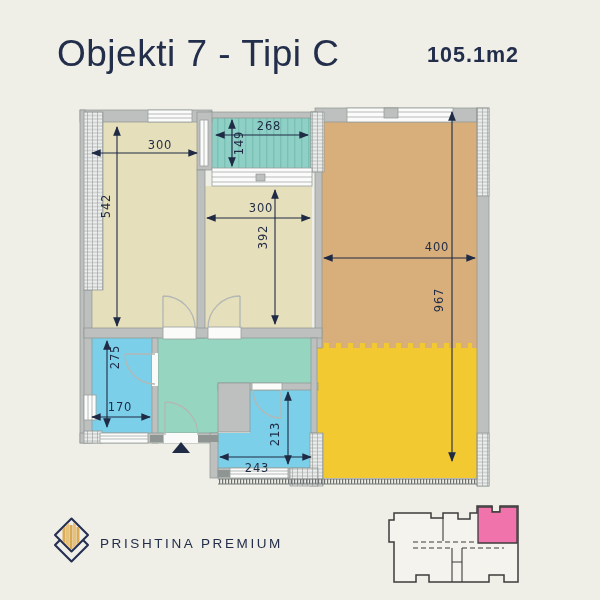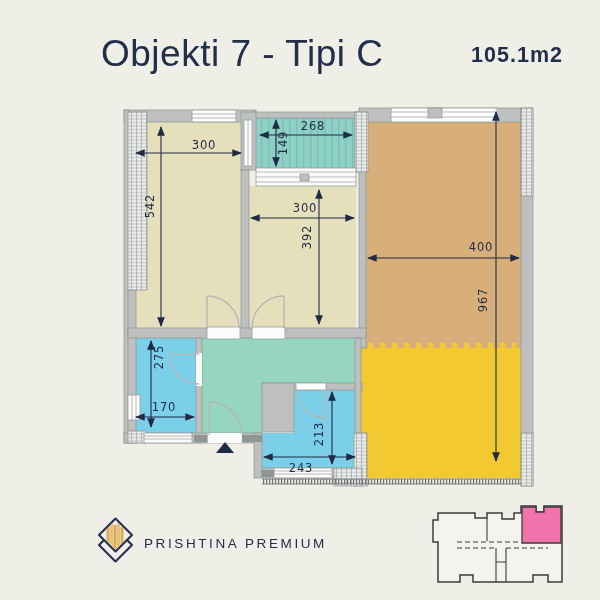--- a/index.html
+++ b/index.html
@@ -1,17 +1,17 @@
 <!DOCTYPE html>
 <html><head>
 <meta charset="utf-8">
 <style>
   html,body{margin:0;padding:0;background:#efeee7;}
   .canvas{position:relative;width:519px;height:600px;background:#fde047;overflow:hidden;
-          font-family:"Liberation Sans",sans-serif;margin-left:44px;}
+          font-family:"Liberation Sans",sans-serif;}
   svg{display:block;}
   .title{font-family:"Liberation Sans",sans-serif;font-size:37px;font-weight:400;
          letter-spacing:.5px;fill:#232e4b;}
   .area{font-family:"Liberation Sans",sans-serif;font-size:21.5px;font-weight:700;
         letter-spacing:1px;fill:#232e4b;}
   .brand{font-family:"Liberation Sans",sans-serif;font-size:13.5px;font-weight:400;
          letter-spacing:2.6px;fill:#232e4b;}
   .wall{fill:#bdc0be;stroke:#8e9492;stroke-width:.7;}
   .darksill{fill:#8f9593;}
   .win{fill:#fbfbfa;stroke:#9aa09d;stroke-width:.8;}

